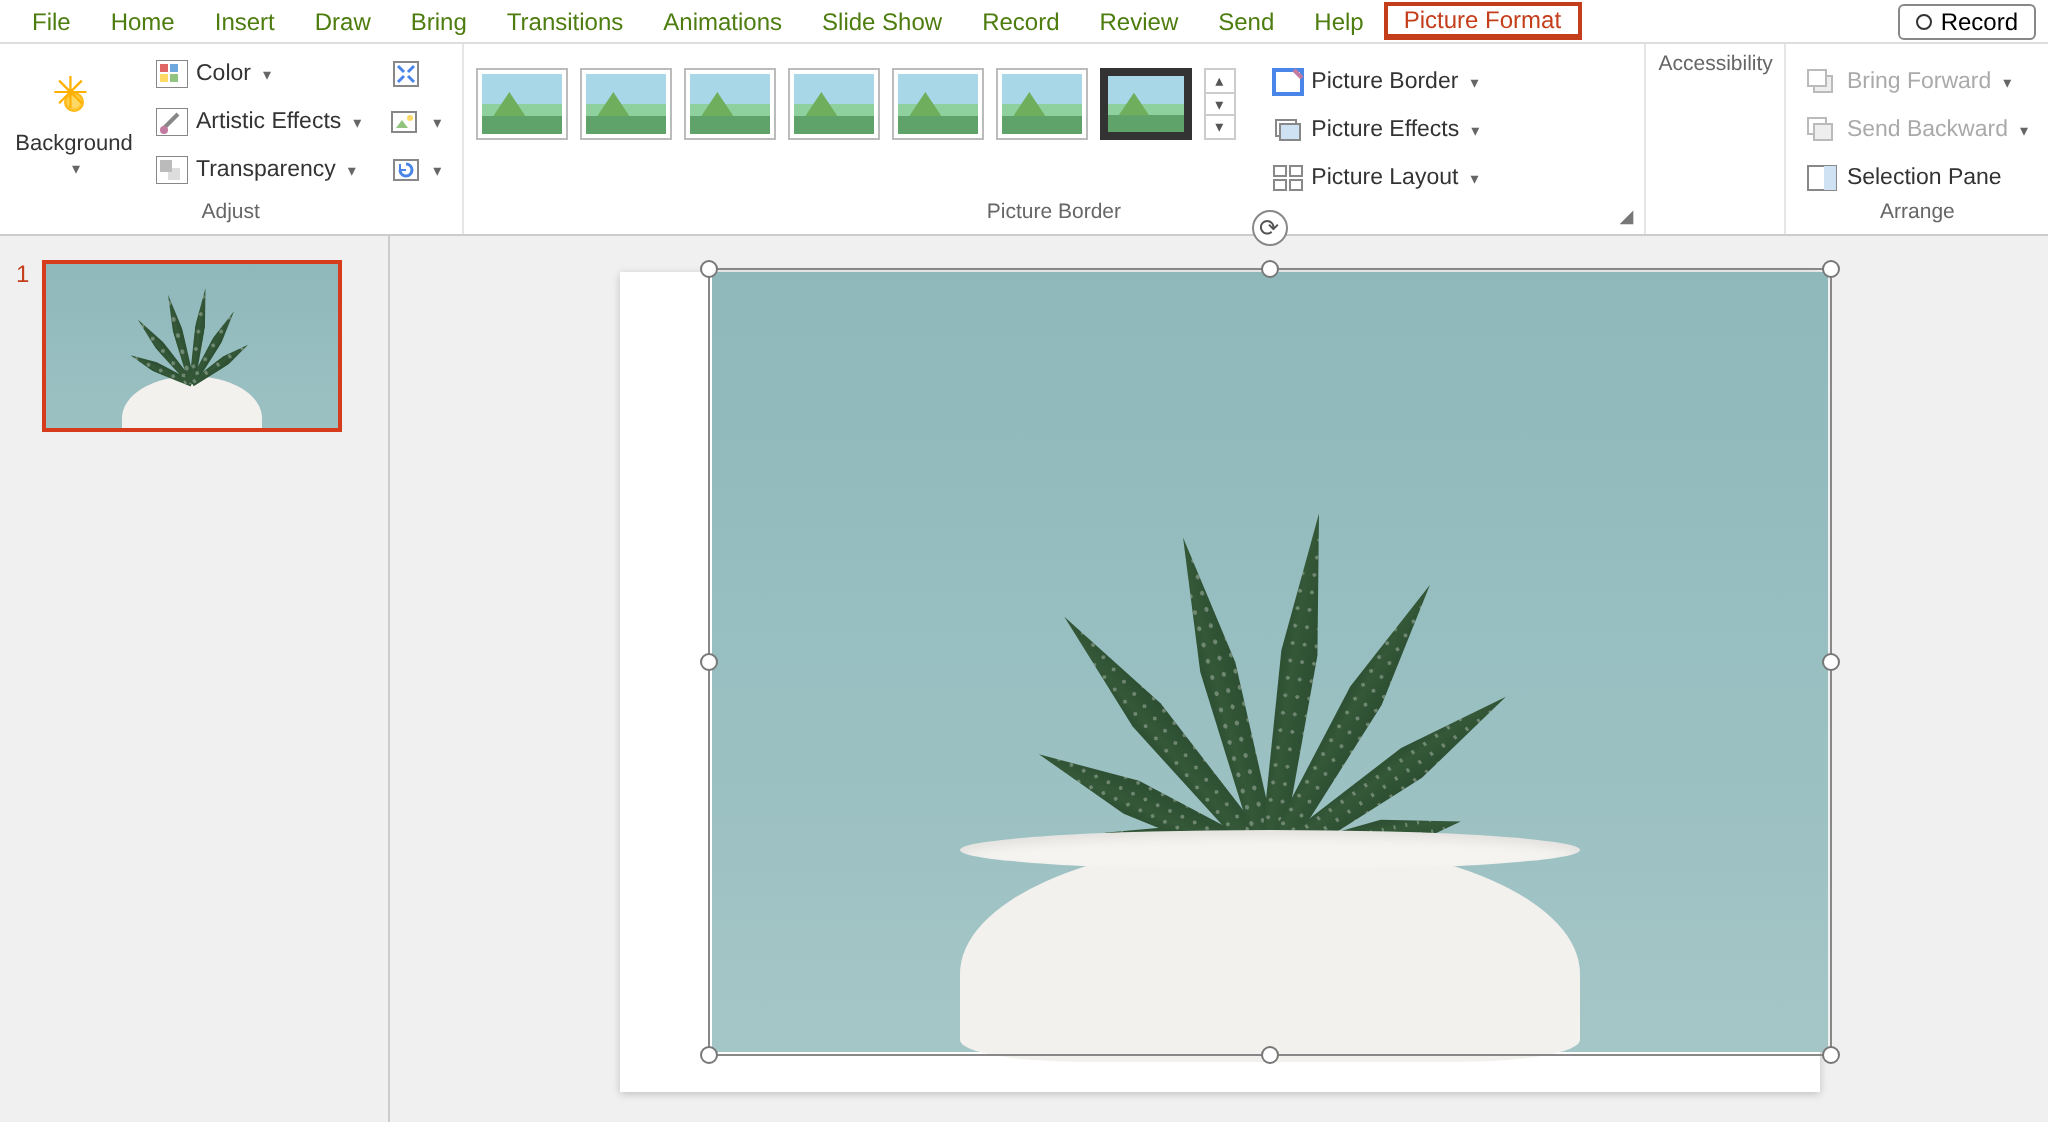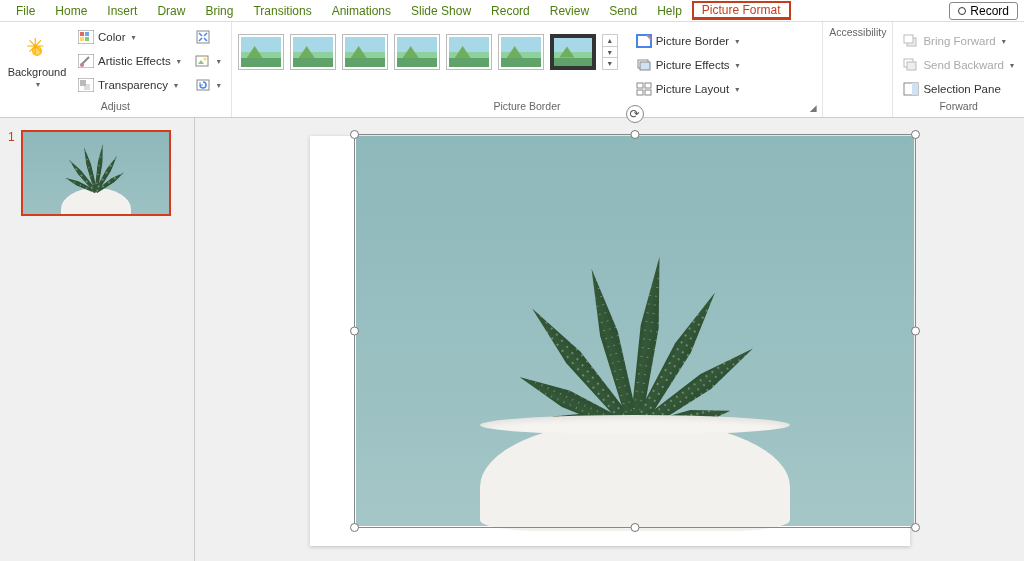--- a/index.html
+++ b/index.html
@@ -290,21 +290,21 @@
           <span class="iconbox">
               <svg width="16" height="14">
                 <rect x="1" y="1" width="14" height="12" fill="#fff" stroke="#888"></rect>
                 <rect x="9" y="1" width="6" height="12" fill="#cfe2f3"></rect>
               </svg>
             </span>
           <span>Selection Pane</span>
         </div>
       </div>
     </div>
-    <div class="group-label">Forward</div>
+    <div class="group-label">Arrange</div>
   </div>
 
 </div>
 
 <div class="workspace">
   <div class="thumb-panel">
     <div class="slide-thumb-wrap">
       <span class="slide-num">1</span>
       <div class="slide-thumb highlight-red">
         <div style="position:absolute; inset:0; background:linear-gradient(#8fb8bb,#9cc1c3);"></div>

